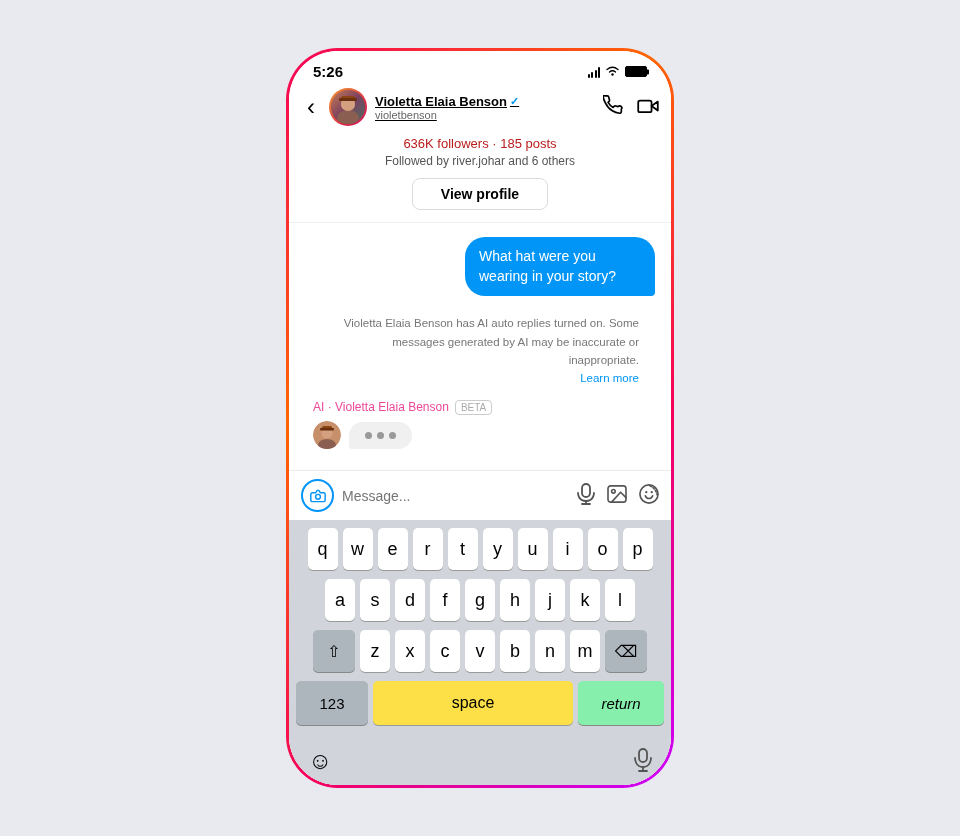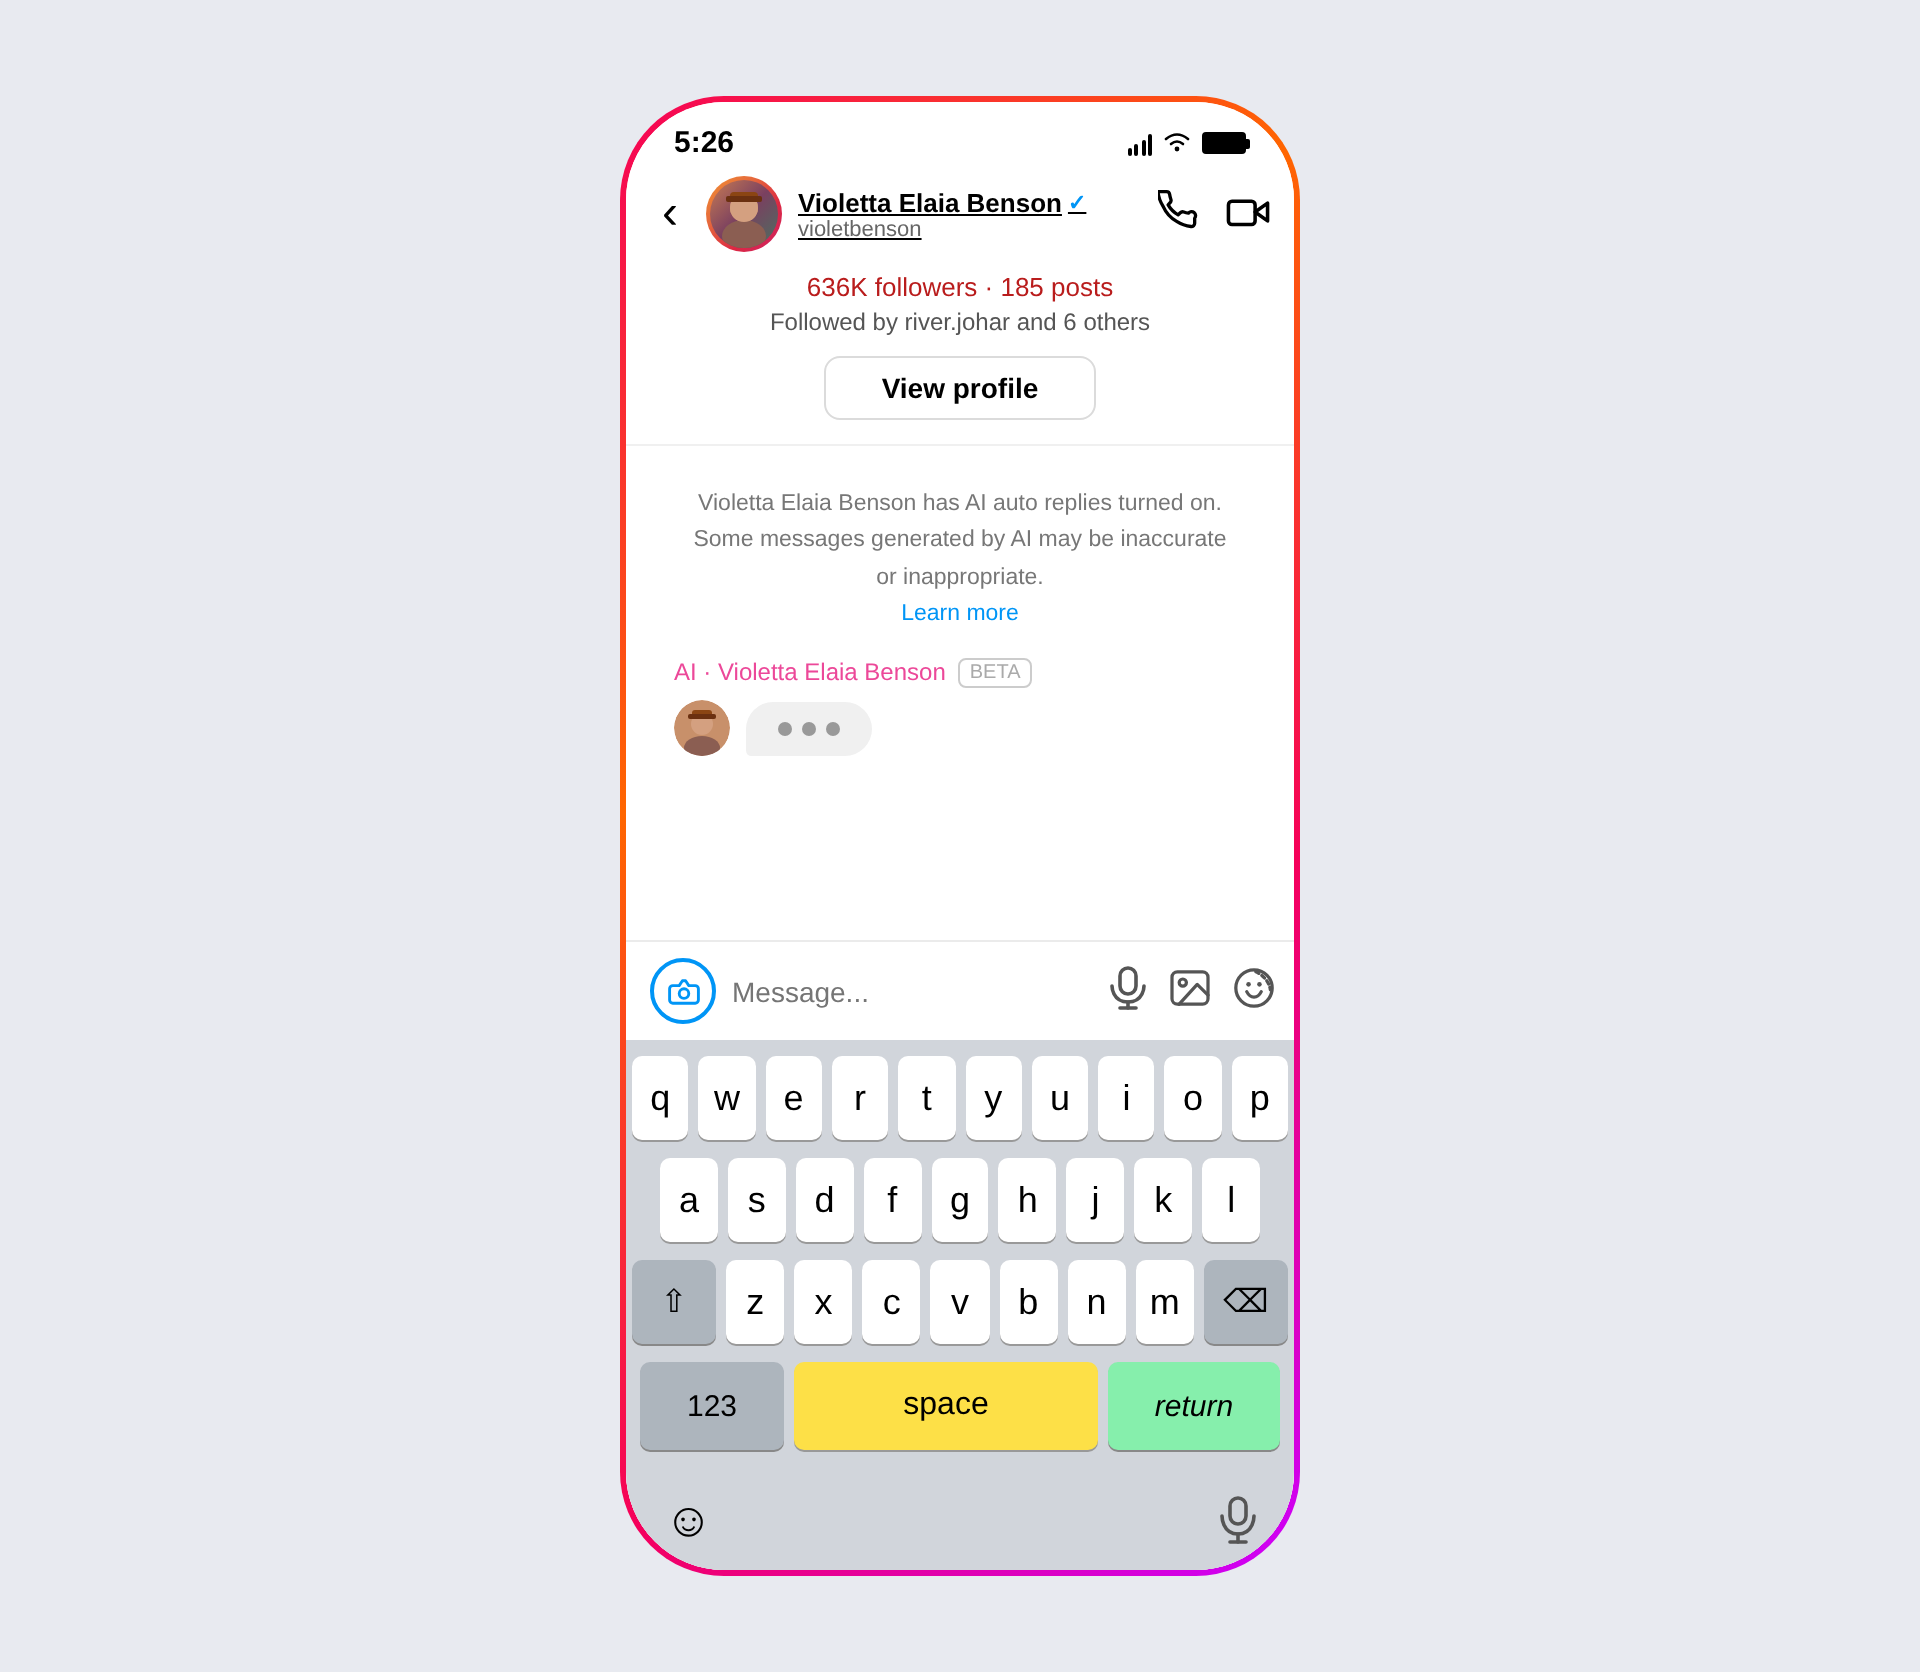--- a/index.html
+++ b/index.html
@@ -9,21 +9,21 @@
       justify-content: center;
       align-items: center;
       min-height: 100vh;
       font-family: -apple-system, BlinkMacSystemFont, 'Helvetica Neue', sans-serif;
     }
   </style>
 </head>
 <body>
 
 <div style="display:flex; justify-content:center; align-items:center; min-height:100vh; background:#e8eaf0;">
-  <div style="position:relative; width:340px; height:740px;">
+  <div style="position:relative; width:388px; height:740px;">
 
     <div style="position:absolute; inset:0; border-radius:52px; background:linear-gradient(135deg, #f5005a, #ff6600, #f5005a, #cc00ff); padding:3px; z-index:0;">
       <div style="width:100%; height:100%; border-radius:49px; background:#fff;"></div>
     </div>
 
     <div style="position:absolute; inset:3px; border-radius:49px; overflow:hidden; background:#fff; z-index:1; display:flex; flex-direction:column;">
 
       <div style="display:flex; justify-content:space-between; align-items:center; padding:12px 24px 4px;">
         <span style="font-size:15px; font-weight:700;">5:26</span>
         <div style="display:flex; align-items:center; gap:5px;">
@@ -88,22 +88,25 @@
       </div>
 
       <div style="text-align:center; padding:4px 16px 12px; border-bottom:1px solid #f0f0f0;">
         <div style="font-size:13px; color:#b91c1c; margin-bottom:3px;">636K followers · 185 posts</div>
         <div style="font-size:12px; color:#555; margin-bottom:10px;">Followed by river.johar and 6 others</div>
         <button style="border:1.5px solid #dbdbdb; background:white; border-radius:8px; padding:7px 28px; font-size:14px; font-weight:600; cursor:pointer; color:#000;">View profile</button>
       </div>
 
       <div style="flex:1; padding:14px 16px 6px; overflow-y:auto;">
 
-
-        <div style="text-align:center; padding:6px 16px 10px; font-size:11.5px; color:#777; line-height:1.6;">
+        <div style="display:flex; justify-content:flex-end; margin-bottom:12px;">
+          <div style="background:#0095f6; color:white; border-radius:20px 20px 4px 20px; padding:10px 14px; max-width:190px; font-size:14px; line-height:1.4;">What hat were you wearing in your story?</div>
+        </div>
+
+        <div style="text-align:right; padding:6px 16px 10px; font-size:11.5px; color:#777; line-height:1.6;">
           <span>Violetta Elaia Benson has AI auto replies turned on. Some messages generated by AI may be inaccurate or inappropriate.</span><br>
           <a href="#" style="color:#0095f6; text-decoration:none;">Learn more</a>
         </div>
 
         <div style="display:flex; align-items:center; gap:6px; padding:2px 8px 4px;">
           <span style="font-size:12px; color:#ec4899;">AI · Violetta Elaia Benson</span>
           <span style="border:1px solid #ccc; border-radius:4px; padding:1px 5px; font-size:10px; color:#aaa;">BETA</span>
         </div>
 
         <div style="display:flex; align-items:flex-end; gap:8px; padding:2px 8px;">

